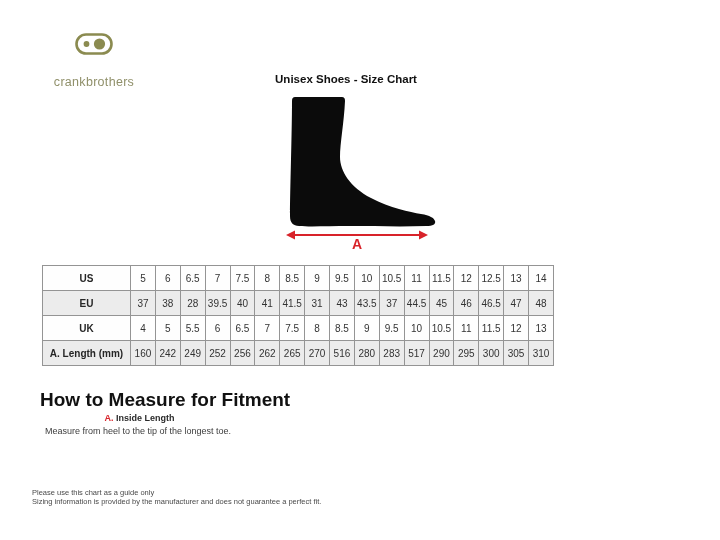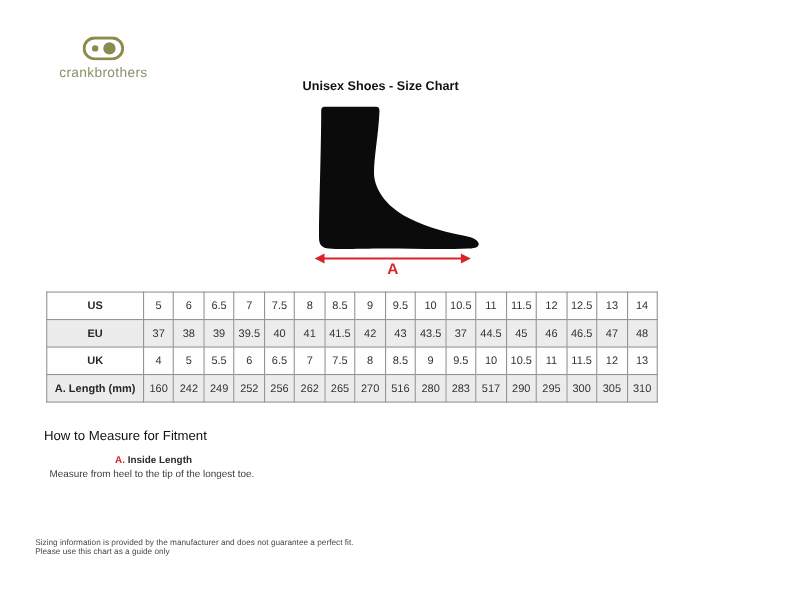--- a/index.html
+++ b/index.html
@@ -10,52 +10,52 @@
     color: #1a1a1a;
   }
   .page { position: absolute; inset: 0; }
 
   
   .logo { position: absolute; left: 52px; top: 33px; width: 84px;
           display: flex; flex-direction: column; align-items: center; }
   .logo-icon { width: 38px; height: 22px; display: block; }
   .logo-icon .stroke { fill: none; stroke: var(--brand-olive); stroke-width: 2.6px; }
   .logo-icon .fill { fill: var(--brand-olive); }
-  .logo-text { margin-top: 4px; font-size: 12.5px; letter-spacing: 0.3px;
+  .logo-text { margin-top: 20px; font-size: 12.5px; letter-spacing: 0.3px;
                color: var(--brand-olive-text); }
 
   
   .page-title { position: absolute; left: 0; right: 28px; top: 73px;
                 text-align: center; font-size: 11.5px; font-weight: bold; color: #111; }
 
   
   .figure { position: absolute; left: 268px; top: 95px; width: 170px; height: 162px; }
   .figure svg { display: block; }
   .foot-path { fill: #0b0b0b; }
   .arrow-line { stroke: var(--accent-red); stroke-width: 1.8px; }
   .arrow-head { fill: var(--accent-red); }
   .arrow-label { position: absolute; left: 0; top: 141px; width: 178px;
                  text-align: center; font-size: 14px; font-weight: bold;
                  color: var(--accent-red); }
 
   
-  .size-table { position: absolute; left: 42px; top: 265px; width: 556px;
+  .size-table { position: absolute; left: 42px; top: 265px; width: 512px;
                 border-collapse: collapse; table-layout: fixed;
                 font-size: 10px; color: #333; }
   .size-table th, .size-table td {
     border: 1px solid #949494; text-align: center; vertical-align: middle;
     height: 24px; padding: 0; white-space: nowrap; overflow: hidden;
   }
   .size-table th { font-weight: bold; color: #262626; }
   .size-table tr:nth-child(odd)  { background: #fefefe; }
   .size-table tr:nth-child(even) { background: #ececec; }
 
   
   .measure-heading { position: absolute; left: 40px; top: 389px;
-                     font-size: 12px; font-weight: normal; color: #111; }
+                     font-size: 19px; font-weight: bold; color: #111; }
   .measure-item { position: absolute; left: 45px; top: 413px; font-size: 9px; }
   .measure-item .item-line { margin-left: 3px; font-weight: bold; color: #2b2b2b; text-align: center; }
   .measure-item .item-letter { color: var(--accent-red); font-weight: bold; }
   .measure-item .item-desc { margin-top: 3px; font-weight: normal; color: #3d3d3d; text-align: center; }
 
   
   .footer { position: absolute; left: 32px; top: 488px; font-size: 7.5px;
             line-height: 9px; color: #4a4a4a; }
 </style>
 </head>
@@ -120,26 +120,26 @@
           <td>11.5</td>
           <td>12</td>
           <td>12.5</td>
           <td>13</td>
           <td>14</td>
         </tr>
         <tr>
           <th>EU</th>
           <td>37</td>
           <td>38</td>
-          <td>39</td>
+          <td>28</td>
           <td>39.5</td>
           <td>40</td>
           <td>41</td>
           <td>41.5</td>
-          <td>42</td>
+          <td>31</td>
           <td>43</td>
           <td>43.5</td>
           <td>37</td>
           <td>44.5</td>
           <td>45</td>
           <td>46</td>
           <td>46.5</td>
           <td>47</td>
           <td>48</td>
         </tr>
@@ -186,17 +186,17 @@
       </tbody>
   </table>
 
   <div class="measure-heading">How to Measure for Fitment</div>
   <div class="measure-item">
     <div class="item-line"><span class="item-letter">A.</span><span> Inside Length</span></div>
     <div class="item-desc">Measure from heel to the tip of the longest toe.</div>
   </div>
 
   <div class="footer">
+    <div>Please use this chart as a guide only</div>
     <div>Sizing information is provided by the manufacturer and does not guarantee a perfect fit.</div>
-    <div>Please use this chart as a guide only</div>
   </div>
 
 </div>
 
 </body></html>

